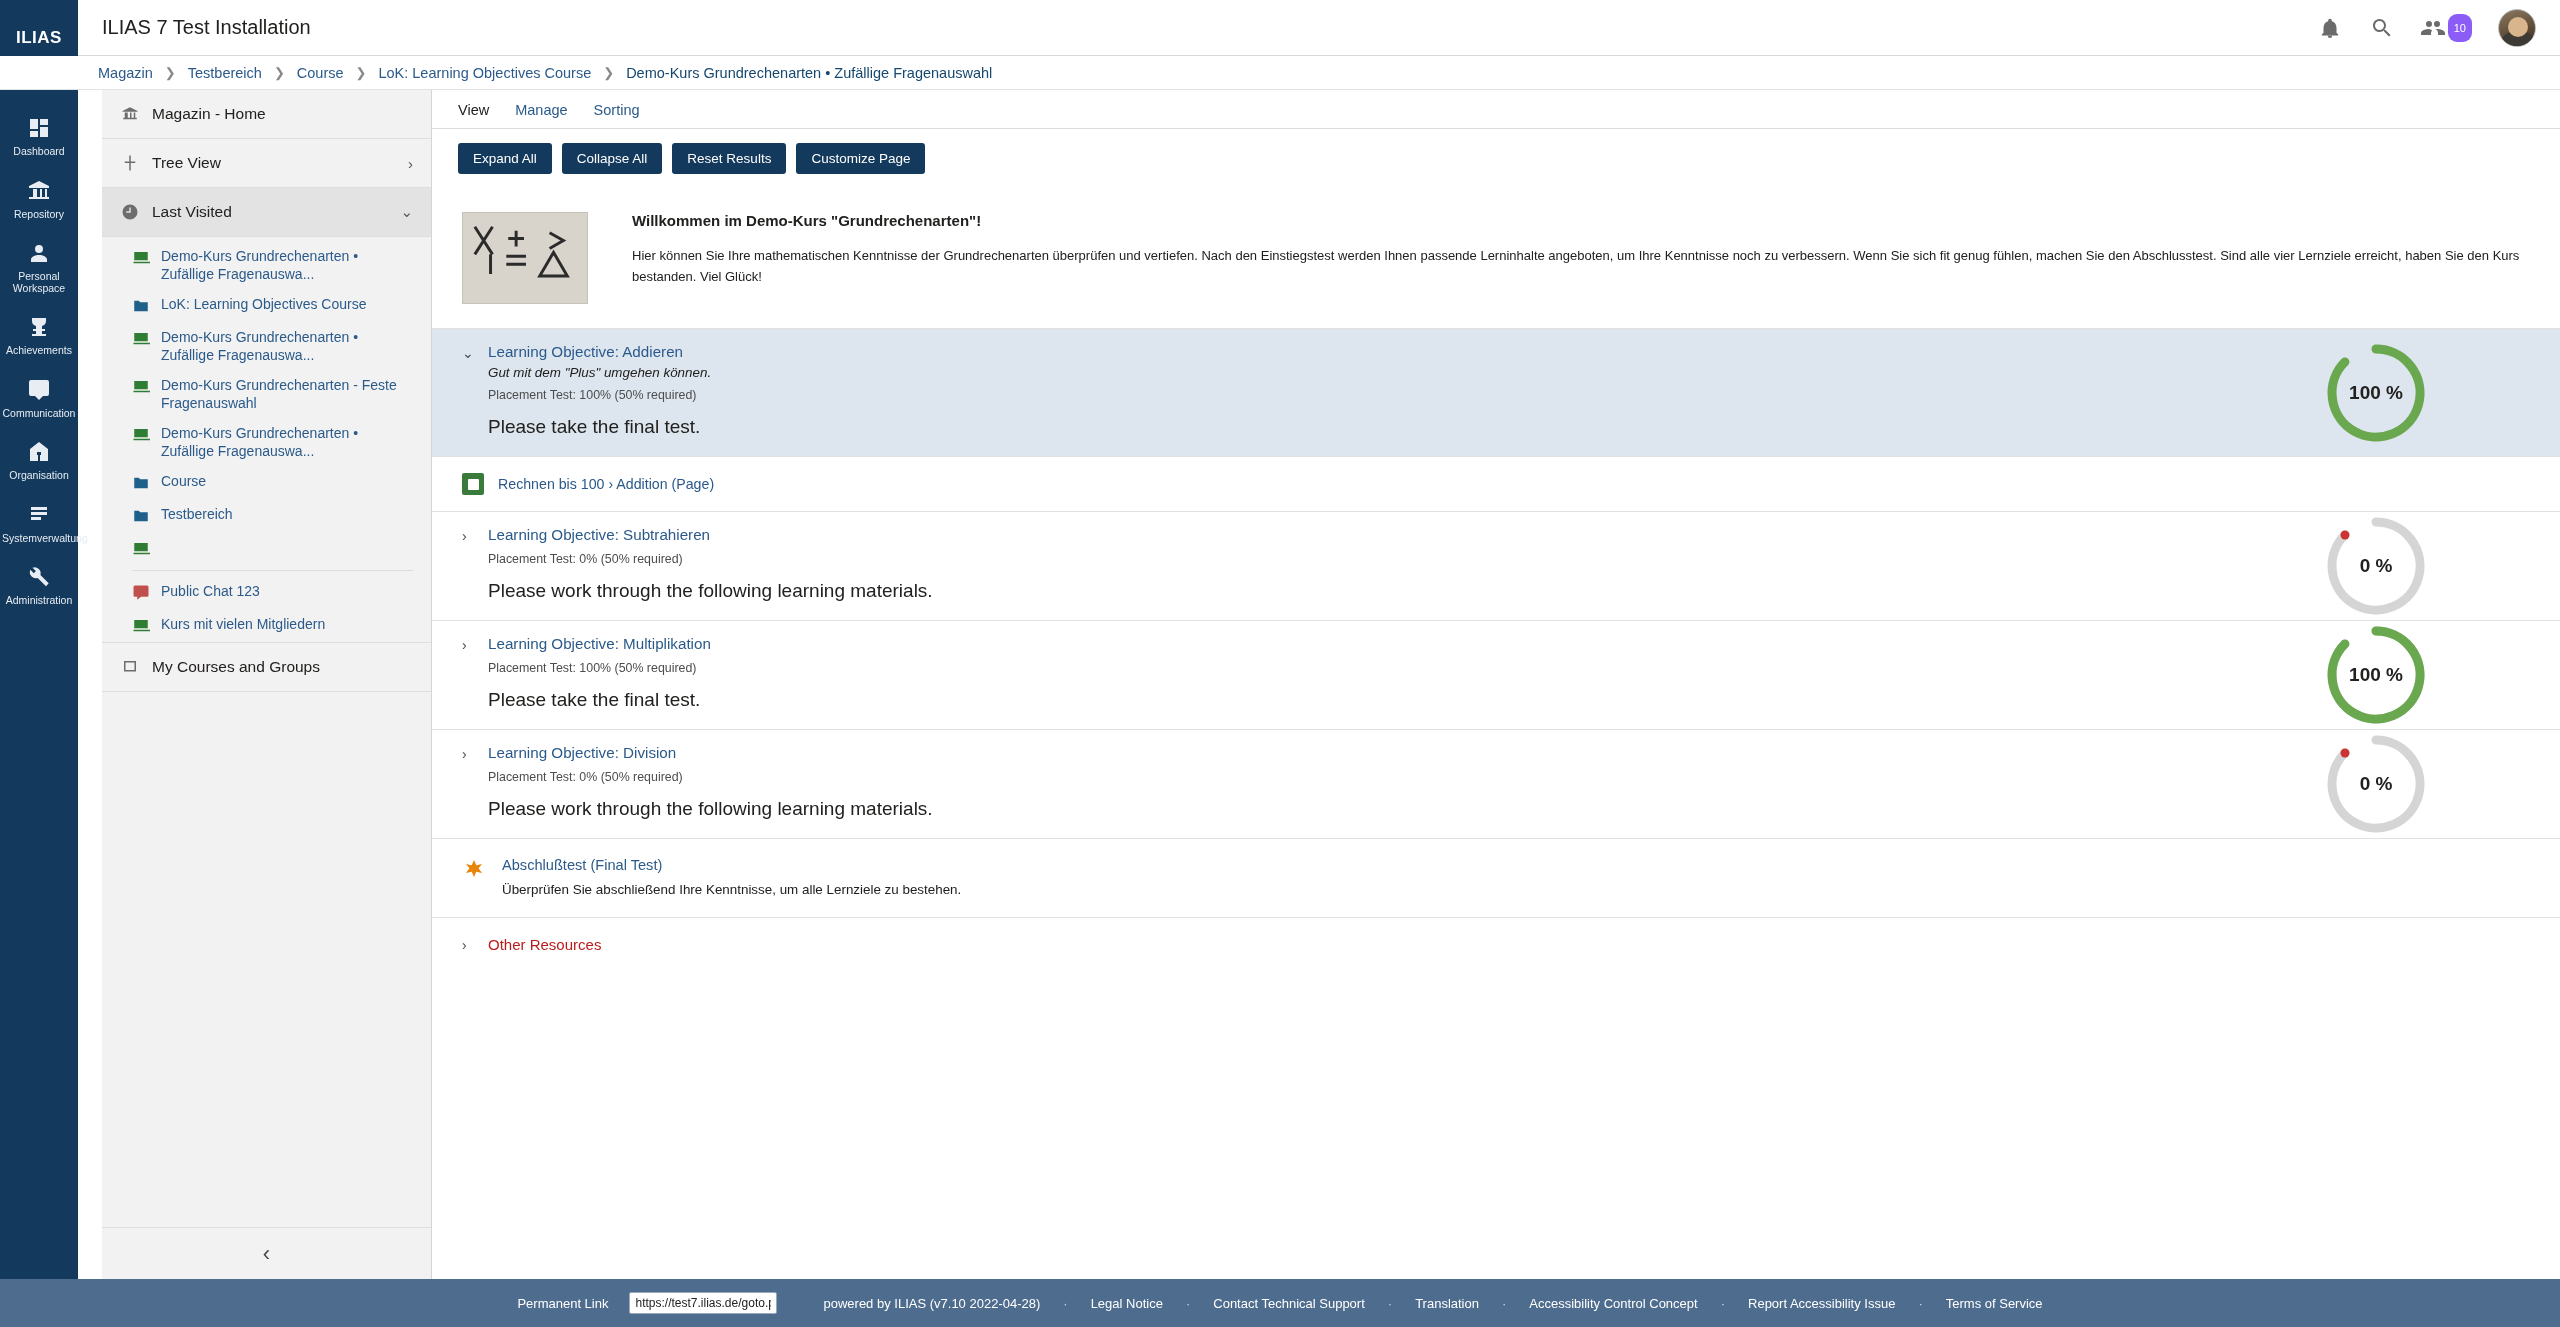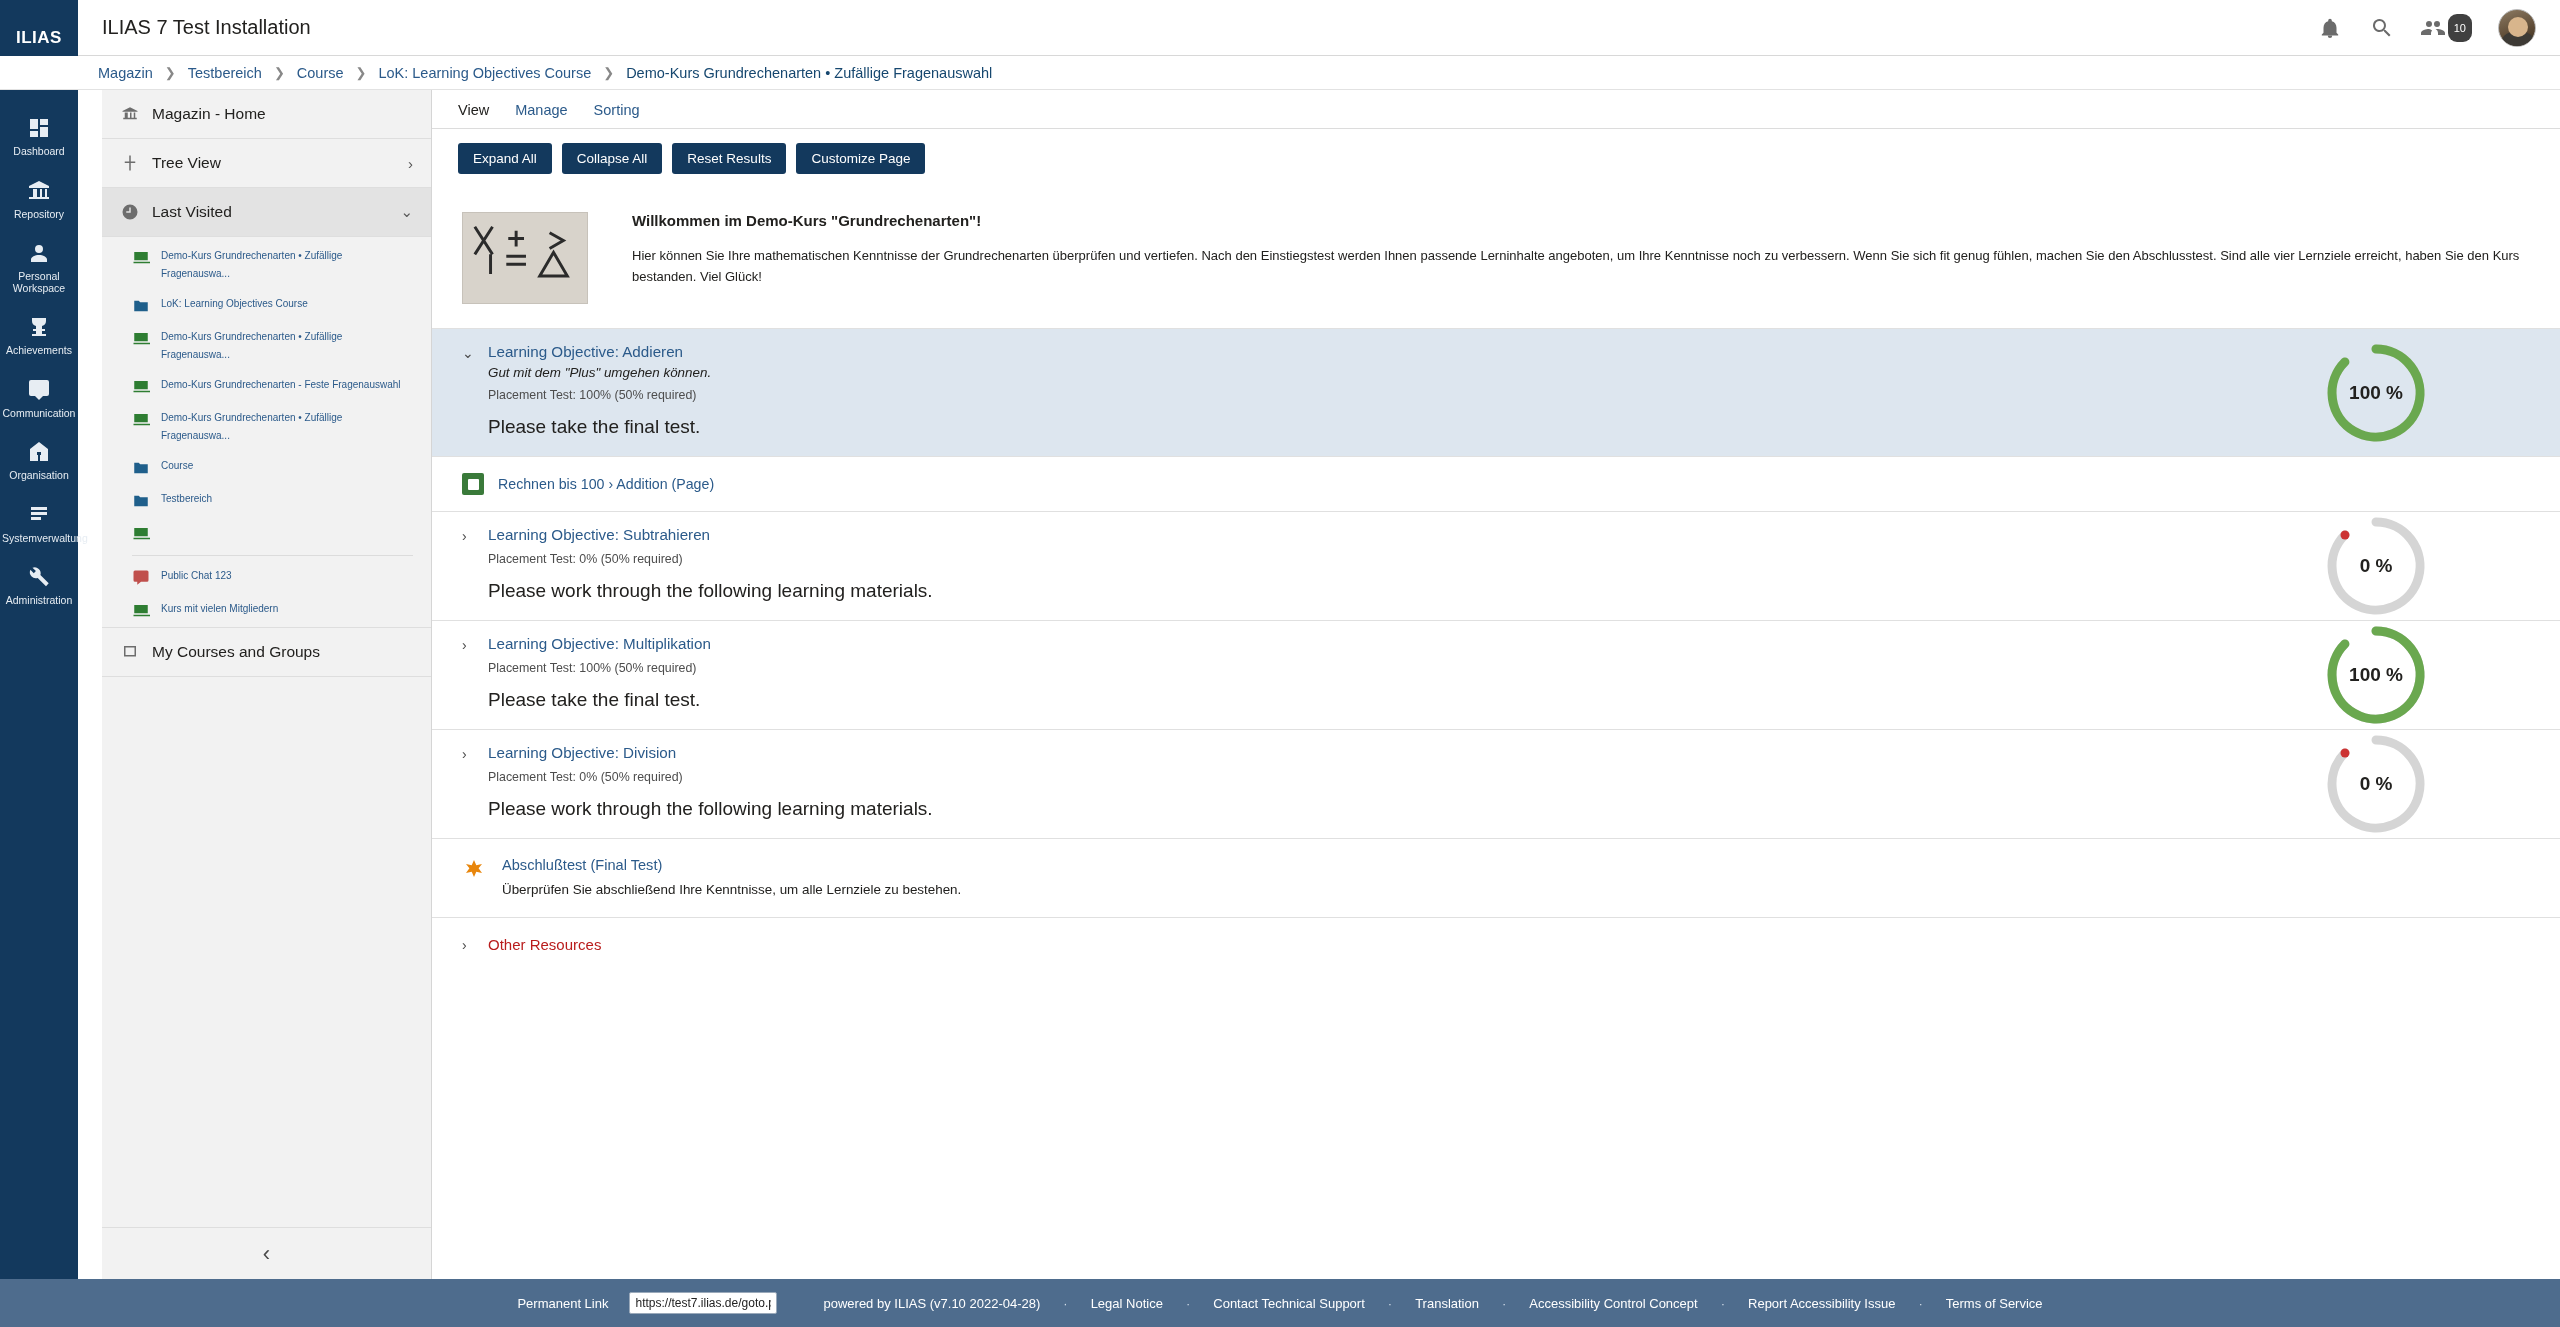--- a/index.html
+++ b/index.html
@@ -21,21 +21,21 @@
     width: 78px; height: 56px; background: #13395d; color: #fff;
     display: flex; align-items: flex-end; justify-content: center;
     font-size: 17px; font-weight: bold; letter-spacing: 0.5px; padding-bottom: 8px;
   }
   .app-title { font-size: 20px; color: #22211f; margin-left: 24px; font-weight: normal; }
   .topbar-right { margin-left: auto; display: flex; align-items: center; gap: 26px; padding-right: 24px; }
   .ticon { width: 26px; height: 26px; color: #5a5a5a; display: flex; align-items: center; justify-content: center; cursor: pointer; }
   .ticon svg { width: 24px; height: 24px; fill: #6b6b6b; }
   .user-count { position: relative; display: flex; align-items: center; }
   .badge {
-    background: #404040; color: #fff; border-radius: 9px; font-size: 11px;
+    background: #8b5cf6; color: #fff; border-radius: 9px; font-size: 11px;
     padding: 7px 6px; margin-left: 3px; line-height: 14px;
   }
   .avatar {
     width: 38px; height: 38px; border-radius: 50%;
     background: linear-gradient(160deg, #8c7a62 0%, #5d4a35 60%, #3a2d20 100%);
     border: 1px solid #b9b9b9; overflow: hidden; position: relative;
   }
   .avatar::after {
     content: ""; position: absolute; left: 9px; top: 7px; width: 20px; height: 20px;
     border-radius: 50%; background: #d8b58c;
@@ -83,21 +83,21 @@
   .nav-head .nh-label { font-size: 15.5px; color: #22211f; }
   .nav-head.selected { background: #e3e3e3; }
   .nav-head .chev { margin-left: auto; color: #555; font-size: 15px; }
   .mini-icon { width: 20px; height: 20px; display: flex; align-items: center; justify-content: center; }
   .mini-icon svg { width: 18px; height: 18px; }
   .nav-list { background: #f2f2f2; padding: 4px 0 0 0; }
   .nav-row {
     display: flex; align-items: flex-start; gap: 11px; padding: 6px 18px 6px 30px;
     cursor: pointer;
   }
-  .nav-row .lbl { font-size: 10px; line-height: 18px; color: #2b5a8a; }
+  .nav-row .lbl { font-size: 14px; line-height: 18px; color: #2b5a8a; }
   .nav-row .ic { flex: 0 0 18px; margin-top: 1px; }
   .nav-sep { height: 1px; background: #dcdcdc; margin: 5px 18px 5px 30px; }
   .nav-foot {
     margin-top: auto; height: 52px; border-top: 1px solid #dedede;
     display: flex; align-items: center; justify-content: center; color: #4a4a4a; cursor: pointer;
     background: #f2f2f2;
   }
 
   
   .main { flex: 1 1 auto; min-width: 0; display: flex; flex-direction: column; background: #fff; }

